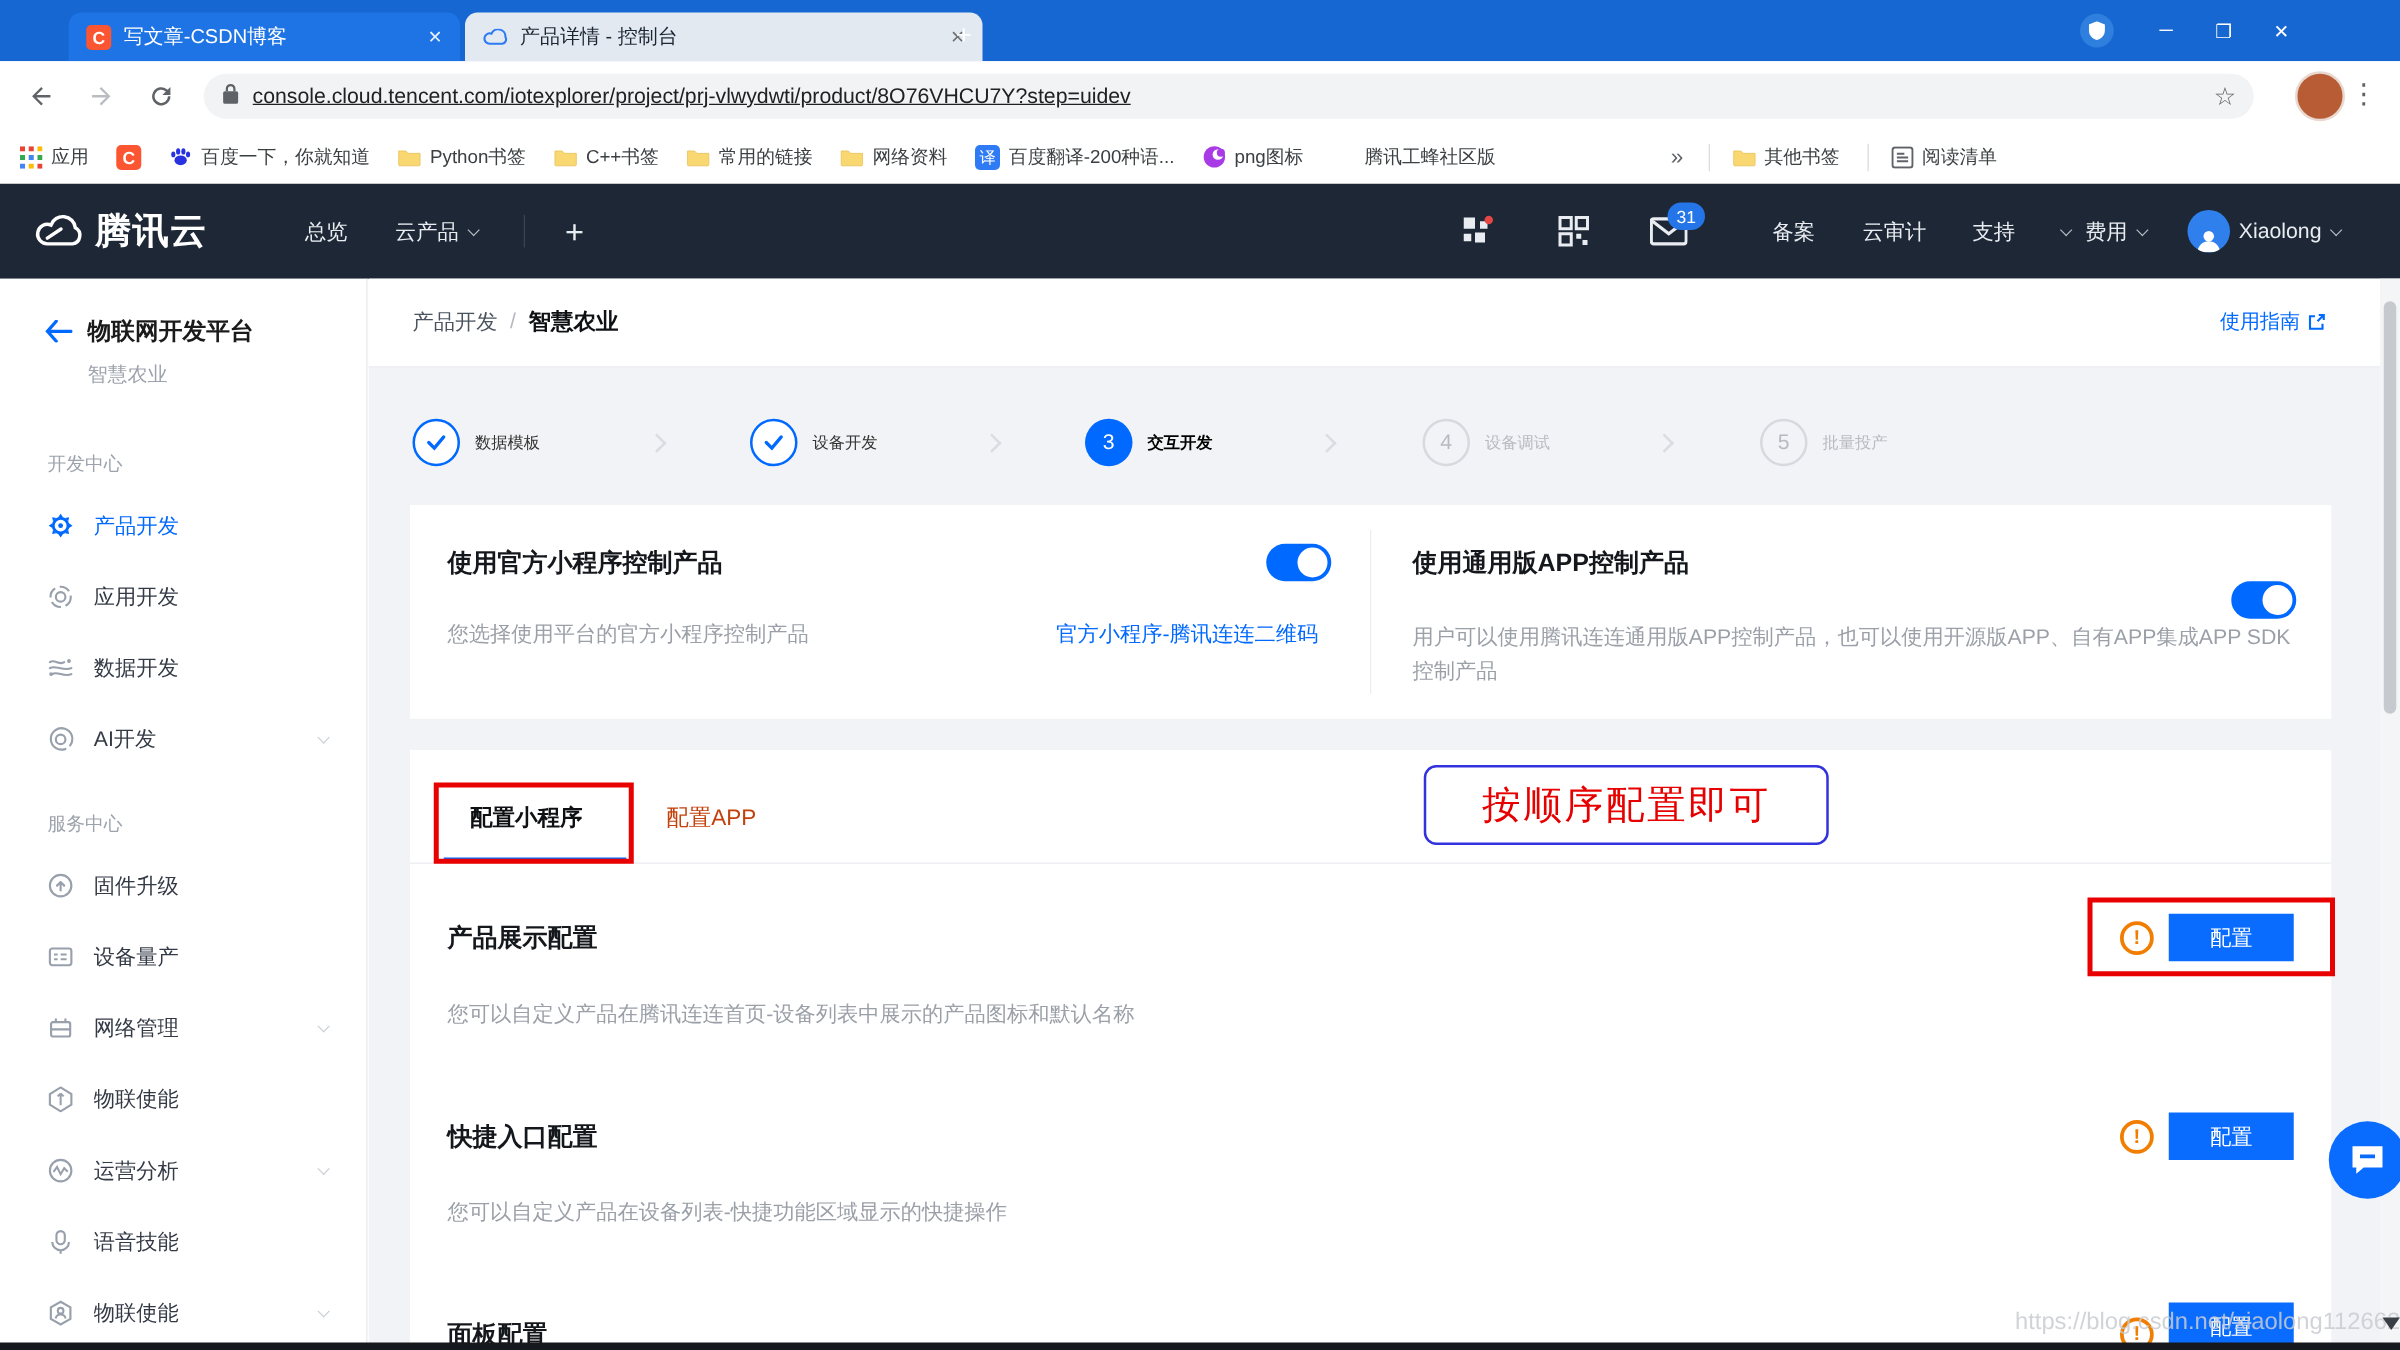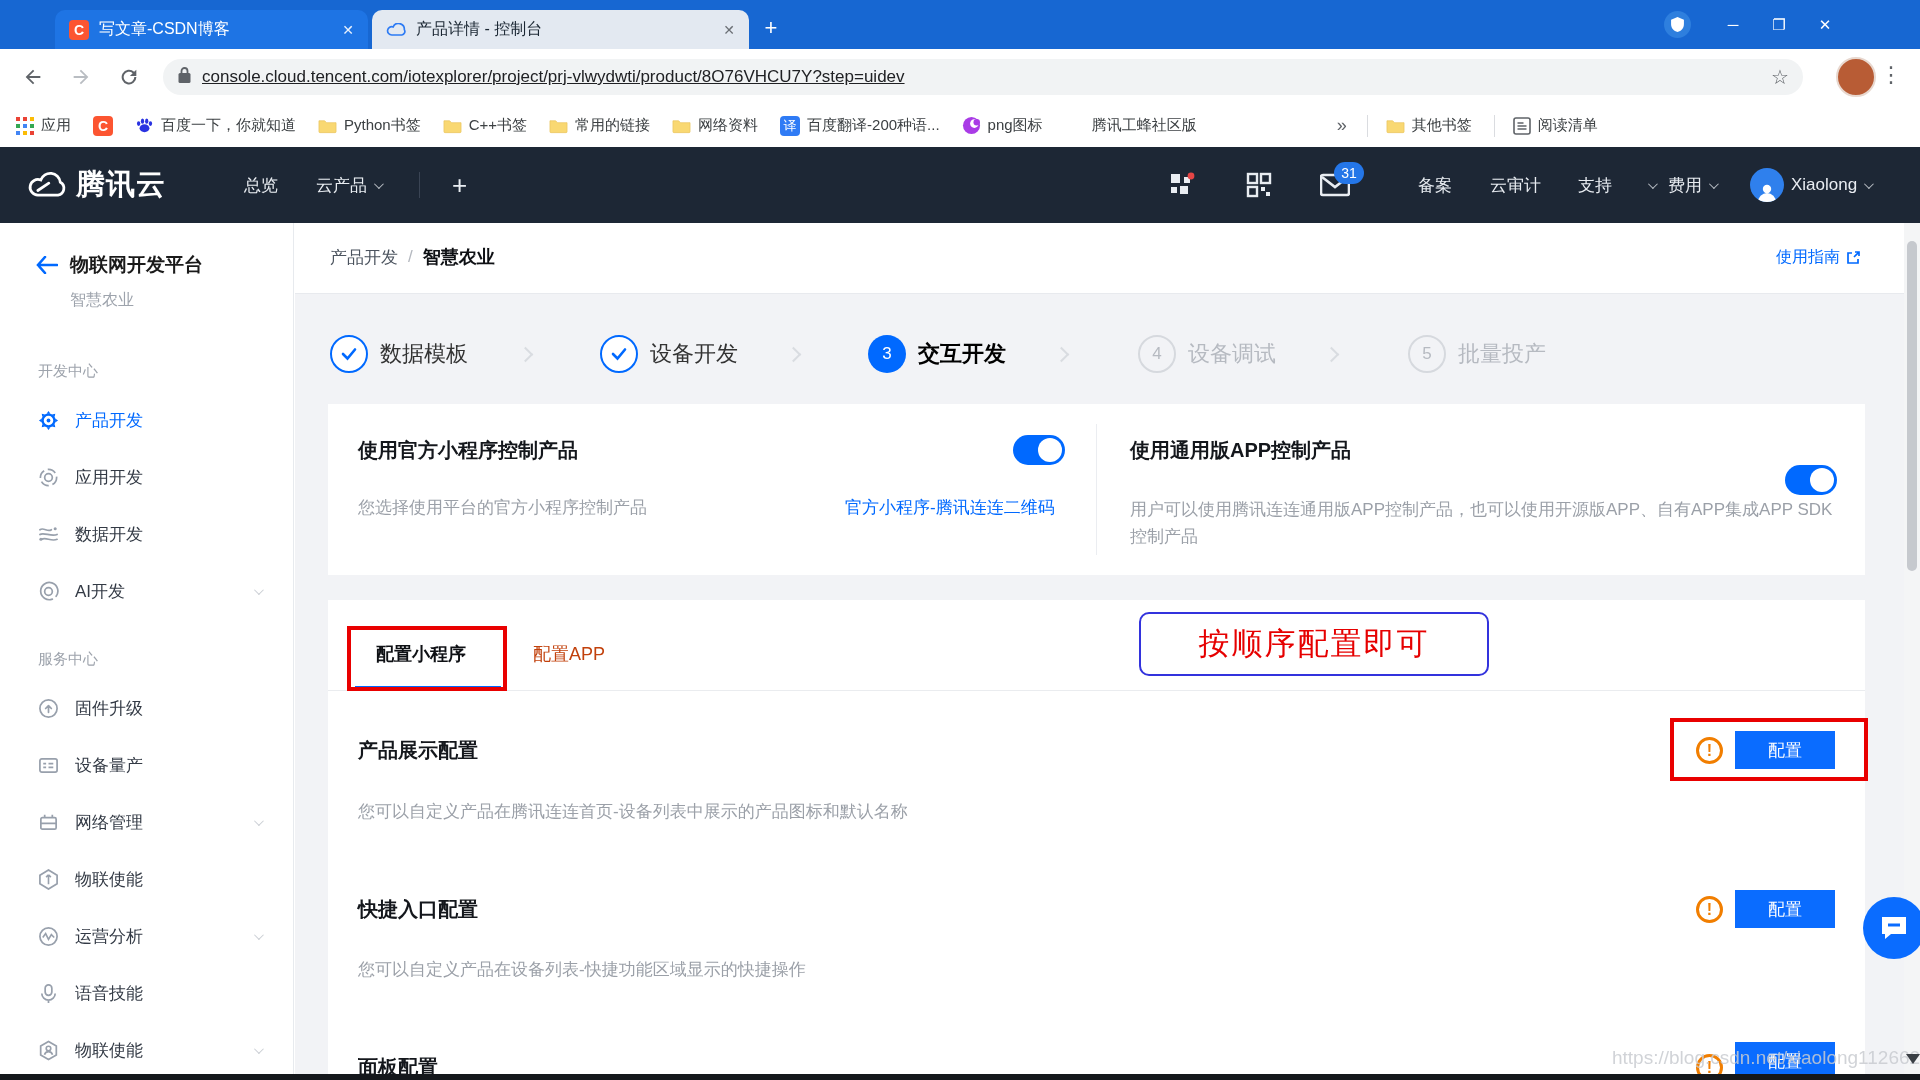--- a/index.html
+++ b/index.html
@@ -4,21 +4,21 @@
 <style>
   * { margin:0; padding:0; box-sizing:border-box; }
   body { font-family:"Liberation Sans","DejaVu Sans",sans-serif; background:#fff; }
   #screen { position:relative; width:1920px; height:1080px; overflow:hidden; background:#fff; }
   .abs { position:absolute; }
 
   
   .tabbar { position:absolute; left:0; top:0; width:1920px; height:49px; background:#1767D2; }
   .tab { position:absolute; top:10px; height:39px; border-radius:10px 10px 0 0; display:flex; align-items:center; padding:0 14px; }
   .tab1 { left:55px; width:313px; background:#1E74E4; color:#fff; }
-  .tab2 { left:372px; width:377px; background:#E3E9F1; color:#1B2733; }
+  .tab2 { left:372px; width:414px; background:#E3E9F1; color:#1B2733; }
   .tab-title { font-size:16px; margin-left:10px; flex:1; white-space:nowrap; overflow:hidden; }
   .tab-close { font-size:14px; margin-left:8px; opacity:.9; }
   .fav { width:20px; height:20px; display:flex; align-items:center; justify-content:center; flex:none; }
   .fav-csdn { background:#FC5531; color:#fff; border-radius:4px; font-weight:bold; font-size:14px; }
   .newtab { position:absolute; left:756px; top:14px; width:30px; height:30px; color:#fff; font-size:22px; text-align:center; line-height:28px; border-radius:50%; }
   .winctl { position:absolute; top:0; height:49px; display:flex; align-items:center; color:#fff; }
   .wbtn { width:46px; text-align:center; font-size:15px; }
   .shieldc { width:27px; height:27px; border-radius:50%; background:#2E7FDE; display:flex; align-items:center; justify-content:center; }
 
   .toolbar { position:absolute; left:0; top:49px; width:1920px; height:55px; background:#fff; display:flex; align-items:center; }
@@ -60,38 +60,38 @@
   .mhead { position:absolute; left:295px; top:223px; width:1625px; height:71px; background:#fff; border-bottom:1px solid #E8EAEE; }
   .crumb { position:absolute; left:330px; top:245px; font-size:17px; color:#4B535E; display:flex; gap:10px; align-items:center; }
   .crumb b { color:#0E1014; font-size:18px; }
   .guide { position:absolute; left:1776px; top:247px; color:#0069FF; font-size:16px; display:flex; align-items:center; gap:6px; }
 
   .step { position:absolute; top:335px; display:flex; align-items:center; gap:12px; }
   .stc { width:38px; height:38px; border-radius:50%; display:flex; align-items:center; justify-content:center; font-size:17px; }
   .stc.done { border:2px solid #0069FF; background:#fff; }
   .stc.cur { background:#0069FF; color:#fff; }
   .stc.todo { border:2px solid #D6D9DE; color:#B6BAC1; background:transparent; }
-  .stlbl { font-size:22px; color:#333; }
+  .stlbl { font-size:13px; color:#333; }
   .stlbl.cur { font-weight:bold; color:#000; }
   .stlbl.todo { color:#B6BAC1; }
   .stepchv { position:absolute; top:349px; width:11px; height:11px; border-top:2px solid #D9DCE1; border-right:2px solid #D9DCE1; transform:rotate(45deg); }
 
   .card { position:absolute; background:#fff; }
   .ttl { font-size:20px; font-weight:bold; color:#14171C; }
   .desc { font-size:17px; color:#9BA0A8; }
   .toggle { width:52px; height:30px; border-radius:15px; background:#0069FF; position:relative; }
   .toggle .knob { position:absolute; right:3px; top:3px; width:24px; height:24px; background:#fff; border-radius:50%; }
   .vdiv { position:absolute; left:1096px; top:424px; width:1px; height:131px; background:#EBEDF1; }
   .bluelink { color:#0069FF; font-size:17px; }
 
   .cfg-tab { position:absolute; top:642px; font-size:18px; }
   .tabline { position:absolute; left:328px; top:690px; width:1537px; height:1px; background:#EAECEF; }
   .blueline { position:absolute; left:355px; top:686px; width:146px; height:4px; background:#0069FF; }
   .redbox { position:absolute; border:4px solid #E90000; z-index:5; }
-  .note { position:absolute; left:1139px; top:612px; width:350px; height:64px; border:2px solid #3333DD; border-radius:10px; display:flex; align-items:center; justify-content:center; z-index:5; }
+  .note { position:absolute; left:1139px; top:612px; width:324px; height:64px; border:2px solid #3333DD; border-radius:10px; display:flex; align-items:center; justify-content:center; z-index:5; }
   .note span { font-family:"DejaVu Serif","Liberation Serif",serif; font-size:31px; color:#E60000; letter-spacing:2px; }
 
   .warn { width:27px; height:27px; border-radius:50%; border:3px solid #F17E00; color:#F17E00; font-weight:bold; font-size:16px; display:flex; align-items:center; justify-content:center; }
   .btn { width:100px; height:38px; background:#0A6CFF; color:#fff; font-size:17px; display:flex; align-items:center; justify-content:center; border:none; }
 
   .watermark { position:absolute; left:1612px; top:1047px; font-size:19px; color:#C9CCD1; opacity:.85; z-index:9; white-space:nowrap; }
   .chatfab { position:absolute; left:1863px; top:897px; width:62px; height:62px; border-radius:50%; background:#0A6CFF; z-index:8; display:flex; align-items:center; justify-content:center; }
 
   .vscroll { position:absolute; left:1904px; top:223px; width:16px; height:857px; background:#F4F5F6; }
   .vthumb { position:absolute; left:3px; top:18px; width:10px; height:330px; background:#C6C9CE; border-radius:5px; }

